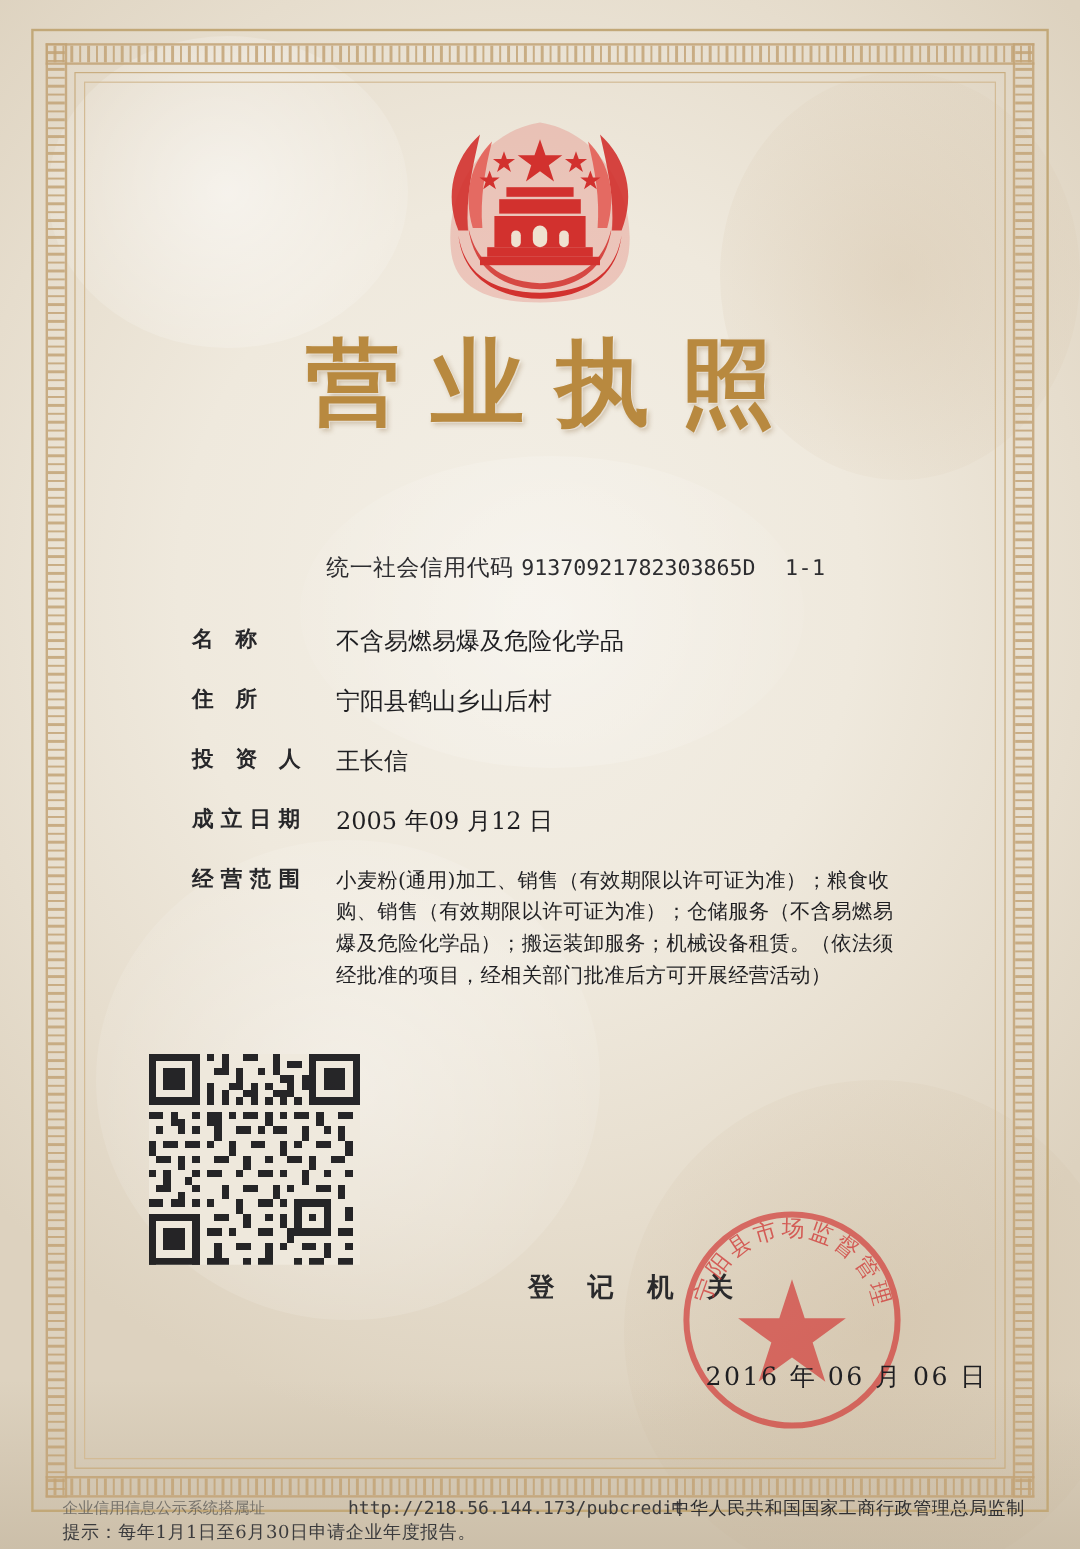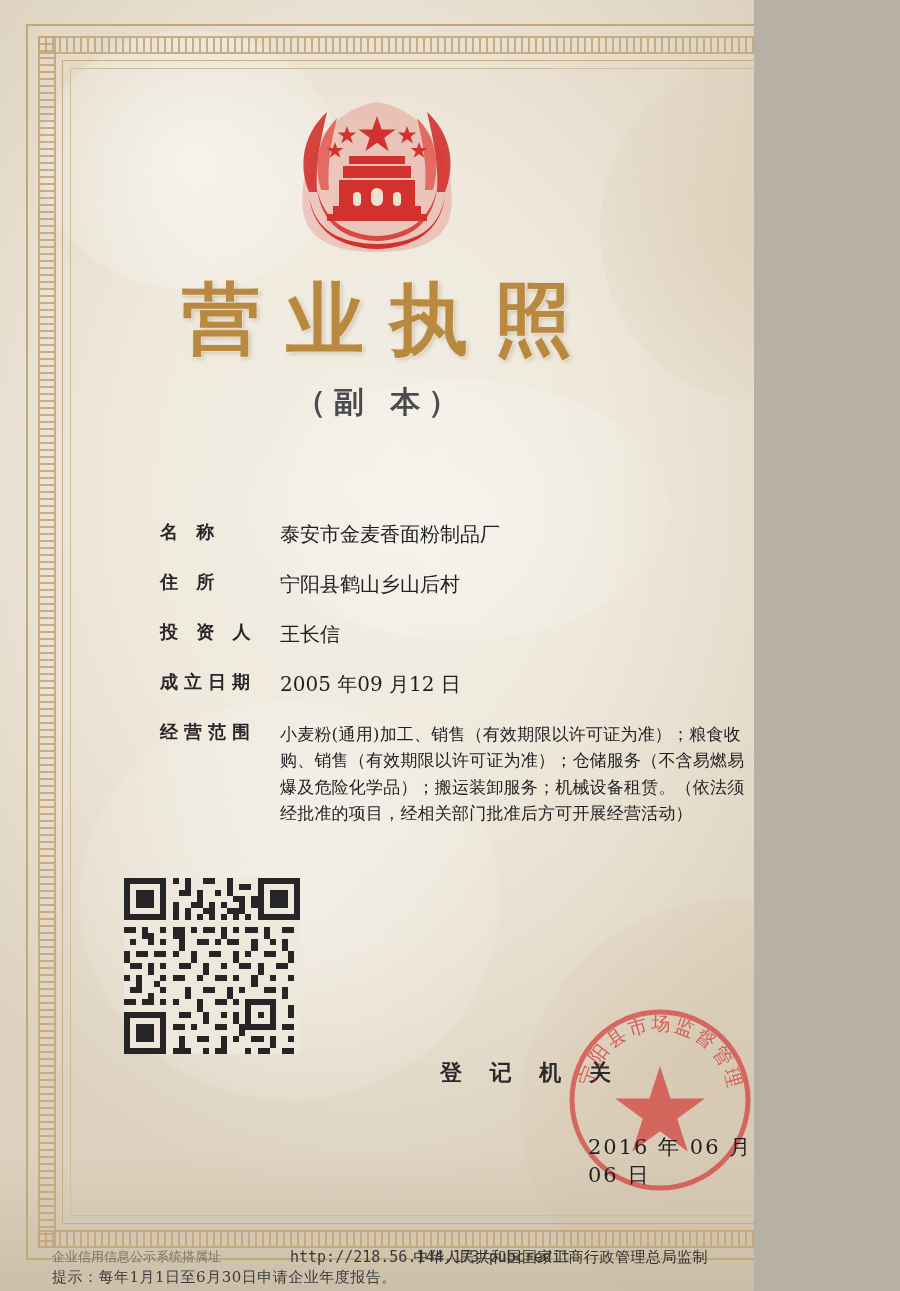--- a/index.html
+++ b/index.html
@@ -5,26 +5,25 @@
   html, body {
     margin: 0;
     padding: 0;
     background: #b8b0a4;
   }
   body {
     font-family: "Liberation Serif", serif;
   }
   .page {
     position: relative;
-    width: 719px;
+    width: 900px;
     height: 1291px;
     overflow: hidden;
     background:
       radial-gradient(ellipse 70% 55% at 48% 38%, #f3efe6 0%, #efe9dd 45%, #e6ddcd 75%, #ddd2bf 100%);
-    padding-left: 35px;
   }
   
   .stain {
     position: absolute;
     border-radius: 50%;
     pointer-events: none;
   }
   .s1 { left: 40px;  top: 30px;   width: 300px; height: 260px; background: radial-gradient(circle, rgba(255,255,255,0.55), rgba(255,255,255,0)); }
   .s2 { left: 600px; top: 60px;   width: 300px; height: 340px; background: radial-gradient(circle, rgba(214,196,170,0.45), rgba(214,196,170,0)); }
   .s3 { left: 80px;  top: 700px;  width: 420px; height: 400px; background: radial-gradient(circle, rgba(255,255,255,0.4), rgba(255,255,255,0)); }
@@ -314,27 +313,31 @@
         <polygon points="90,24 94.6,37.4 108.6,37.4 97.3,45.7 101.7,59.2 90,50.8 78.3,59.2 82.7,45.7 71.4,37.4 85.4,37.4" fill="#d2312e"></polygon>
         <polygon points="60,34 62.3,40.6 69.2,40.6 63.6,44.7 65.8,51.3 60,47.2 54.2,51.3 56.4,44.7 50.8,40.6 57.7,40.6" fill="#d2312e"></polygon>
         <polygon points="48,50 50.1,56 56.4,56 51.3,59.7 53.3,65.7 48,62 42.7,65.7 44.7,59.7 39.6,56 45.9,56" fill="#d2312e"></polygon>
         <polygon points="120,34 122.3,40.6 129.2,40.6 123.6,44.7 125.8,51.3 120,47.2 114.2,51.3 116.4,44.7 110.8,40.6 117.7,40.6" fill="#d2312e"></polygon>
         <polygon points="132,50 134.1,56 140.4,56 135.3,59.7 137.3,65.7 132,62 126.7,65.7 128.7,59.7 123.6,56 129.9,56" fill="#d2312e"></polygon>
       </g>
     </svg>
   </div>
 
   <div class="title">营业执照</div>
-  <div class="subtitle">（副  本）</div>
-
+
+  <div class="code-line">
+    <span>统一社会信用代码</span>
+    <span class="code-num">91370921782303865D</span>
+    <span class="code-suffix">1-1</span>
+  </div>
 
   <div class="fields">
     <div class="row">
       <div class="row-label">名    称</div>
-      <div class="row-value">泰安市金麦香面粉制品厂</div>
+      <div class="row-value">不含易燃易爆及危险化学品</div>
     </div>
     <div class="row">
       <div class="row-label">住    所</div>
       <div class="row-value">宁阳县鹤山乡山后村</div>
     </div>
     <div class="row">
       <div class="row-label">投 资 人</div>
       <div class="row-value">王长信</div>
     </div>
     <div class="row">

